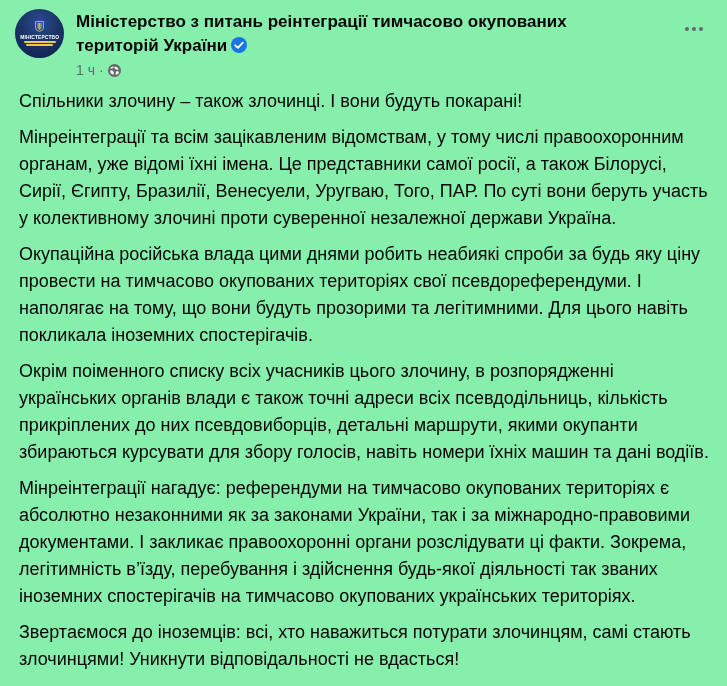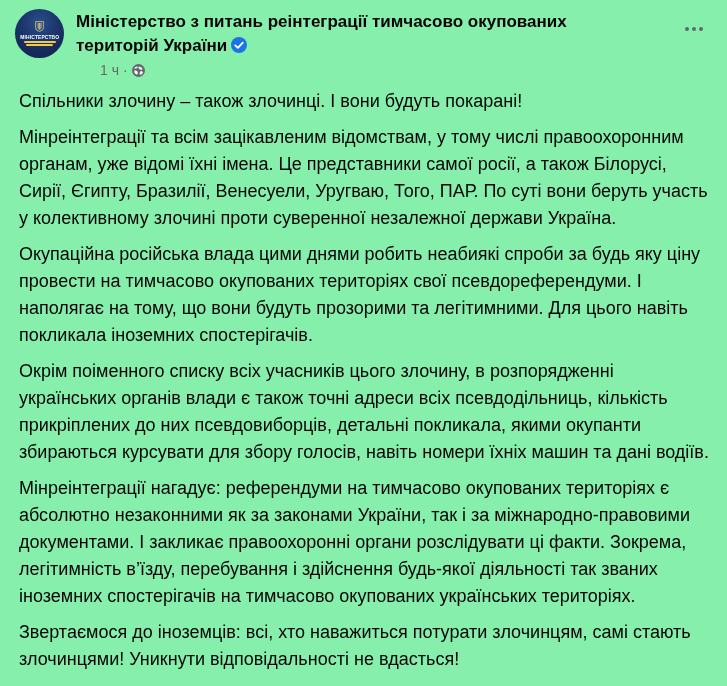--- a/index.html
+++ b/index.html
@@ -82,21 +82,21 @@
   }
   .meta-row {
     display: flex;
     align-items: center;
     gap: 4px;
     margin-top: 4px;
     color: #65676b;
     font-size: 14px;
     line-height: 16px;
   }
-  .meta-timestamp { cursor: pointer; margin-left: 24px; }
+  .meta-timestamp { cursor: pointer; }
   .globe-icon { display: inline-flex; margin-top: 1px; }
   .more-btn {
     flex: 0 0 auto;
     width: 34px;
     height: 34px;
     margin-top: 3px;
     border-radius: 50%;
     display: flex;
     align-items: center;
     justify-content: center;
@@ -166,18 +166,18 @@
       <span class="dot"></span>
       <span class="dot"></span>
     </div>
 
   </div>
 
   <div class="post-body">
     <p>Спільники злочину – також злочинці. І вони будуть покарані!</p>
     <p>Мінреінтеграції та всім зацікавленим відомствам, у тому числі правоохоронним органам, уже відомі їхні імена. Це представники самої росії, а також Білорусі, Сирії, Єгипту, Бразилії, Венесуели, Уругваю, Того, ПАР. По суті вони беруть участь у колективному злочині проти суверенної незалежної держави Україна.</p>
     <p>Окупаційна російська влада цими днями робить неабиякі спроби за будь яку ціну провести на тимчасово окупованих територіях свої псевдореферендуми. І наполягає на тому, що вони будуть прозорими та легітимними. Для цього навіть покликала іноземних спостерігачів.</p>
-    <p>Окрім поіменного списку всіх учасників цього злочину, в розпорядженні українських органів влади є також точні адреси всіх псевдодільниць, кількість прикріплених до них псевдовиборців, детальні покликала, якими окупанти збираються курсувати для збору голосів, навіть номери їхніх машин та дані водіїв.</p>
+    <p>Окрім поіменного списку всіх учасників цього злочину, в розпорядженні українських органів влади є також точні адреси всіх псевдодільниць, кількість прикріплених до них псевдовиборців, детальні маршрути, якими окупанти збираються курсувати для збору голосів, навіть номери їхніх машин та дані водіїв.</p>
     <p>Мінреінтеграції нагадує: референдуми на тимчасово окупованих територіях є абсолютно незаконними як за законами України, так і за міжнародно-правовими документами. І закликає правоохоронні органи розслідувати ці факти. Зокрема, легітимність в’їзду, перебування і здійснення будь-якої діяльності так званих іноземних спостерігачів на тимчасово окупованих українських територіях.</p>
     <p>Звертаємося до іноземців: всі, хто наважиться потурати злочинцям, самі стають злочинцями! Уникнути відповідальності не вдасться!</p>
   </div>
 
 </div>
 
 </body></html>

